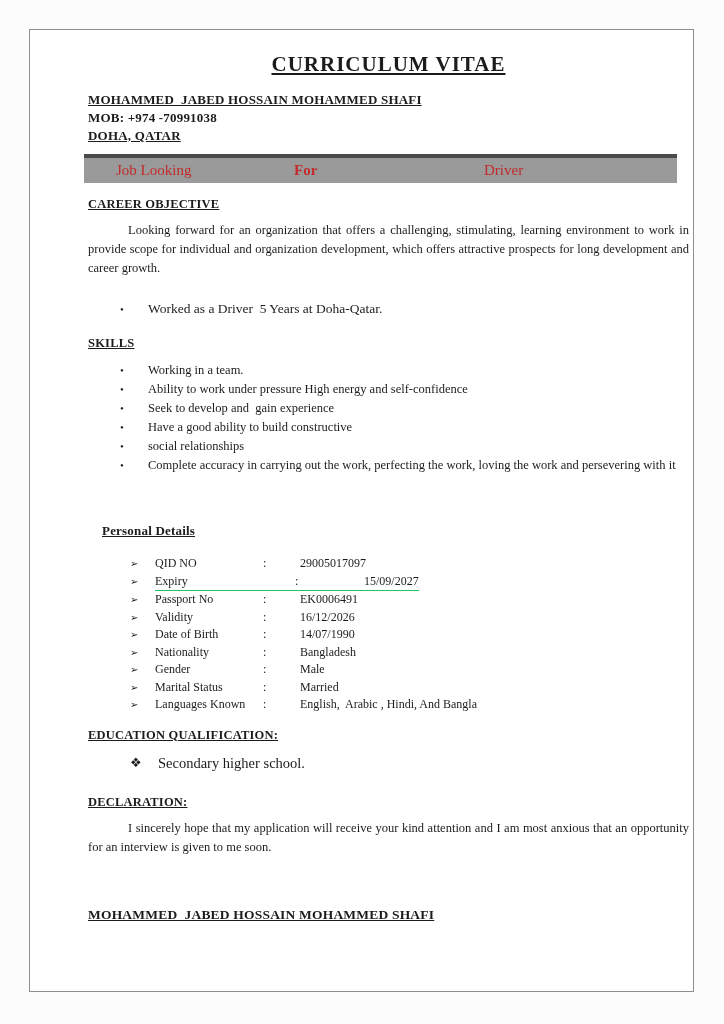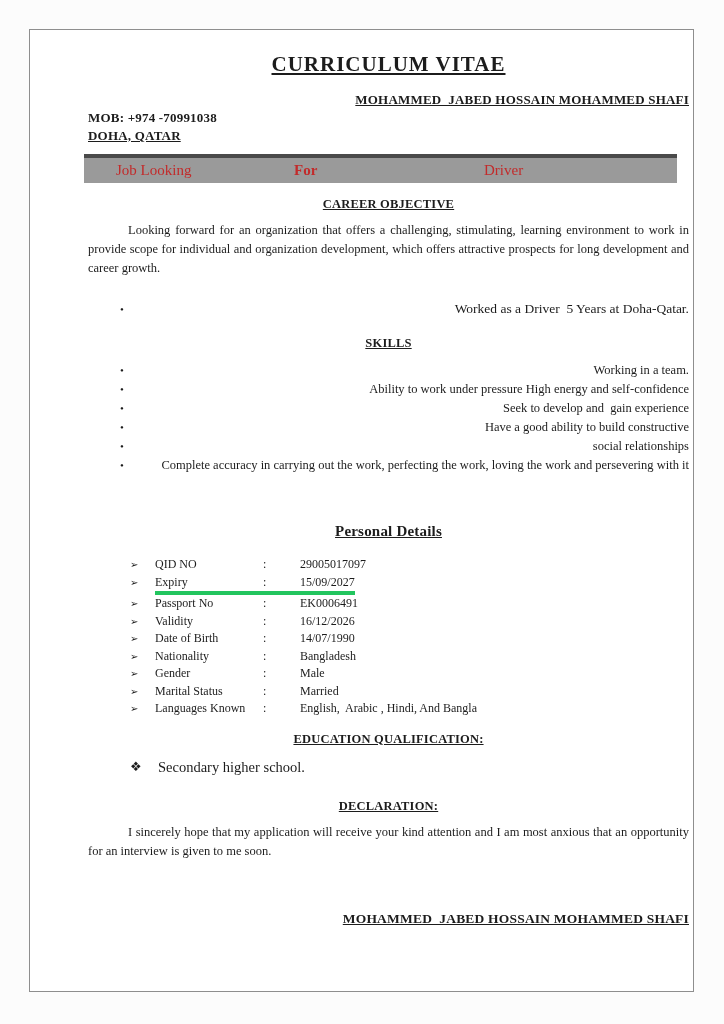--- a/index.html
+++ b/index.html
@@ -19,21 +19,21 @@
   .sheet {
     position: absolute;
     left: 29px;
     top: 29px;
     width: 665px;
     height: 963px;
     box-sizing: border-box;
     border: 1px solid #8e8e8e;
     background: #ffffff;
   }
-  .pre { white-space: pre-wrap; text-align: right; }
+  .pre { white-space: pre-wrap; }
 
   
   .doc-title {
     margin: 22px 4px 0 58px;
     text-align: center;
     font-size: 21px;
     font-weight: bold;
     letter-spacing: 1px;
     text-decoration: underline;
   }
@@ -69,23 +69,22 @@
   .jb-right { flex: 1; }
 
   
   .section { margin: 0 4px 0 58px; }
   .sec-heading {
     margin: 0;
     font-size: 12.5px;
     font-weight: bold;
     text-decoration: underline;
     letter-spacing: 0.2px;
-    text-align: center;
-  }
-  .sec-heading.small { font-size: 15px; }
+  }
+  .sec-heading.small { font-size: 13px; margin-left: 14px; }
 
   .body-par {
     margin: 9px 0 0 0;
     font-size: 12.5px;
     line-height: 19px;
     text-align: justify;
   }
   .body-par.indent { text-indent: 40px; }
 
   
@@ -102,21 +101,21 @@
   .blist .t { flex: 1; }
 
   
   .details { margin: 16px 0 0 0; }
   .drow { display: flex; font-size: 12px; line-height: 17.5px; }
   .drow .rb { margin-left: 42px; width: 25px; flex: none; font-size: 10px; }
   .drow .inner { display: inline-flex; align-items: flex-end; }
   .drow .rl { width: 108px; }
   .drow .rs { width: 37px; }
   .drow .rv { white-space: pre-wrap; }
-  .drow.underlined-row .inner { border-bottom: 4px solid #22c55e; }
+  .drow.underlined-row .inner { border-bottom: 1px solid #22c55e; gap: 32px; }
 
   
   .elist { margin: 10px 0 0 0; padding: 0; list-style: none; }
   .elist li { display: flex; font-size: 14.5px; line-height: 20px; }
   .elist .b { margin-left: 42px; width: 28px; flex: none; font-size: 13px; }
 
   
   .mt-career   { margin-top: 14px; }
   .mt-work     { margin-top: 21px; }
   .mt-skills   { margin-top: 17px; }

